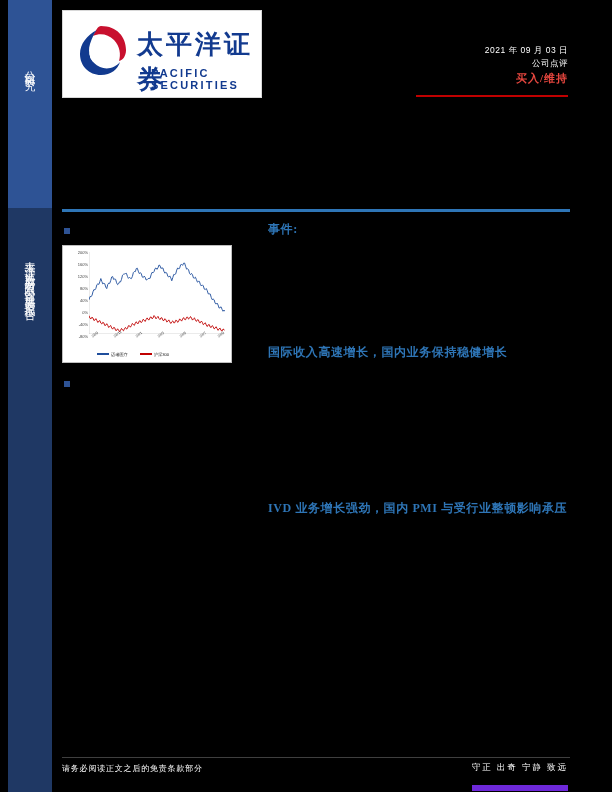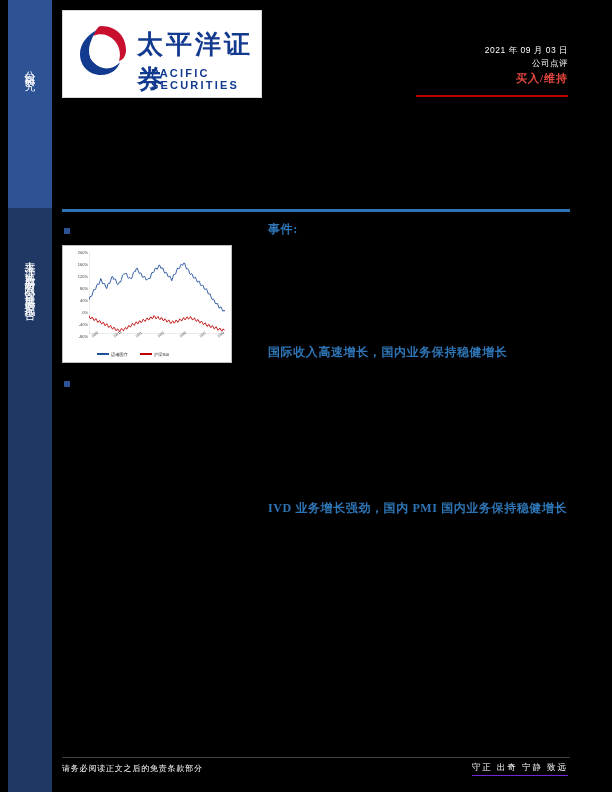--- a/index.html
+++ b/index.html
@@ -257,22 +257,22 @@
     color: #ffffff;
     letter-spacing: 0.8px;
   }
   .footer-right {
     position: absolute;
     right: 44px;
     top: 762px;
     font-size: 8.5px;
     color: #ffffff;
     letter-spacing: 2px;
-    border-bottom: 1px solid #6d28d9;
-    padding-bottom: 1px;
+    border-bottom: 6px solid #6d28d9;
+    padding-bottom: 11px;
   }
 </style>
 </head>
 <body>
 
 <div class="left-band"></div>
 <div class="left-band-top"></div>
 
 <div class="band-text-top-wrap">
   <span class="vtext">公司研究</span>
@@ -301,21 +301,21 @@
 </div>
 <div class="hdr-rule"></div>
 
 <div class="title-bar"></div>
 
 <div class="bullet" id="bullet-1"></div>
 <div class="bullet" id="bullet-2"></div>
 
 <div class="section-head" id="evt-label">事件:</div>
 <div class="section-head" id="para-head-1">国际收入高速增长，国内业务保持稳健增长</div>
-<div class="section-head" id="para-head-2">IVD 业务增长强劲，国内 PMI 国内业务保持稳健增长</div>
+<div class="section-head" id="para-head-2">IVD 业务增长强劲，国内 PMI 与受行业整顿影响承压</div>
 
 <div class="chart-box">
   <div class="chart-ylabels">
     <div style="top:2px;">200%</div>
     <div style="top:14px;">160%</div>
     <div style="top:26px;">120%</div>
     <div style="top:38px;">80%</div>
     <div style="top:50px;">40%</div>
     <div style="top:62px;">0%</div>
     <div style="top:74px;">-40%</div>

